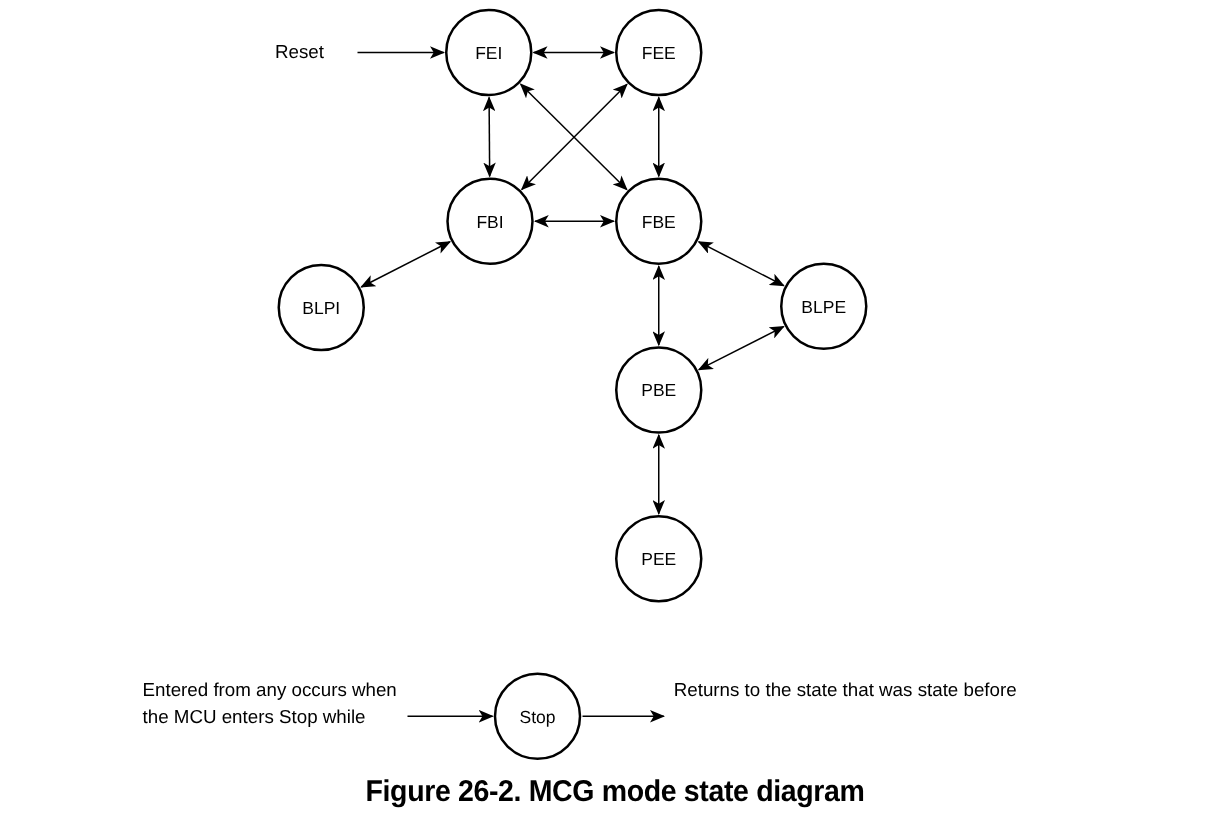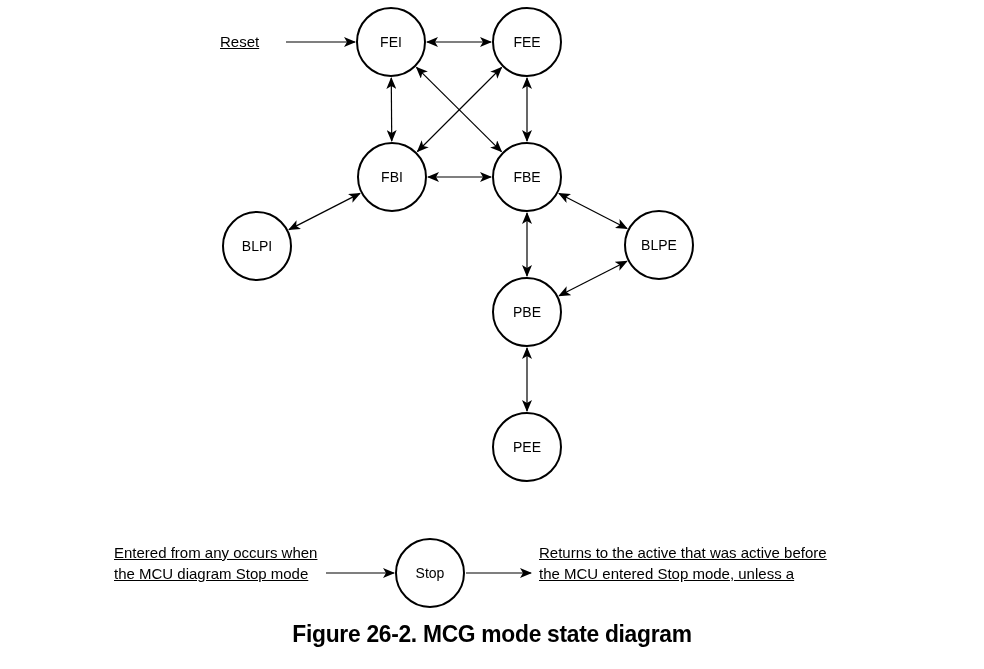--- a/index.html
+++ b/index.html
@@ -2,21 +2,21 @@
 <html><head>
   <meta charset="utf-8">
   <style>
     html, body { margin: 0; padding: 0; background: #ffffff; }
     body { width: 984px; height: 669px; position: relative; overflow: hidden;
            font-family: "Liberation Sans", sans-serif; color: #000; }
     #diagram { position: absolute; left: 0; top: 0; }
     .node-circle { fill: #fff; stroke: #000; stroke-width: 2; }
     .node-label { font-family: "Liberation Sans", sans-serif; font-size: 14px; fill: #000; }
     .edge { stroke: #000; stroke-width: 1.2; fill: none; }
-    .free-text { position: absolute; font-size: 15px; line-height: 21px; white-space: nowrap; text-decoration: underline; }
+    .free-text { position: absolute; font-size: 15px; line-height: 21px; white-space: nowrap; }
     #reset-label { left: 220px; top: 31px; }
     #stop-entry-note { left: 114px; top: 542px; }
     #stop-return-note { left: 539px; top: 542px; }
     #caption { position: absolute; left: 0; width: 984px; top: 620px; text-align: center;
                font-weight: bold; font-size: 24px; letter-spacing: -0.3px; transform: scaleX(0.95); }
   </style>
 </head>
 <body>
 
 <svg id="diagram" width="984" height="669" xmlns="http://www.w3.org/2000/svg">
@@ -78,21 +78,20 @@
         <circle cx="430" cy="573" r="34" class="node-circle"></circle>
         <text x="430" y="578" text-anchor="middle" class="node-label">Stop</text>
       </g>
     </g>
 </svg>
 
 <div class="free-text" id="reset-label">Reset</div>
 
 <div class="free-text" id="stop-entry-note">
   <div>Entered from any occurs when</div>
-  <div>the MCU diagram Stop mode</div>
+  <div>the MCU enters Stop while</div>
 </div>
 
 <div class="free-text" id="stop-return-note">
-  <div>Returns to the active that was active before</div>
-  <div>the MCU entered Stop mode, unless a</div>
+  <div>Returns to the state that was state before</div>
 </div>
 
 <div id="caption">Figure 26-2. MCG mode state diagram</div>
 
 </body></html>

